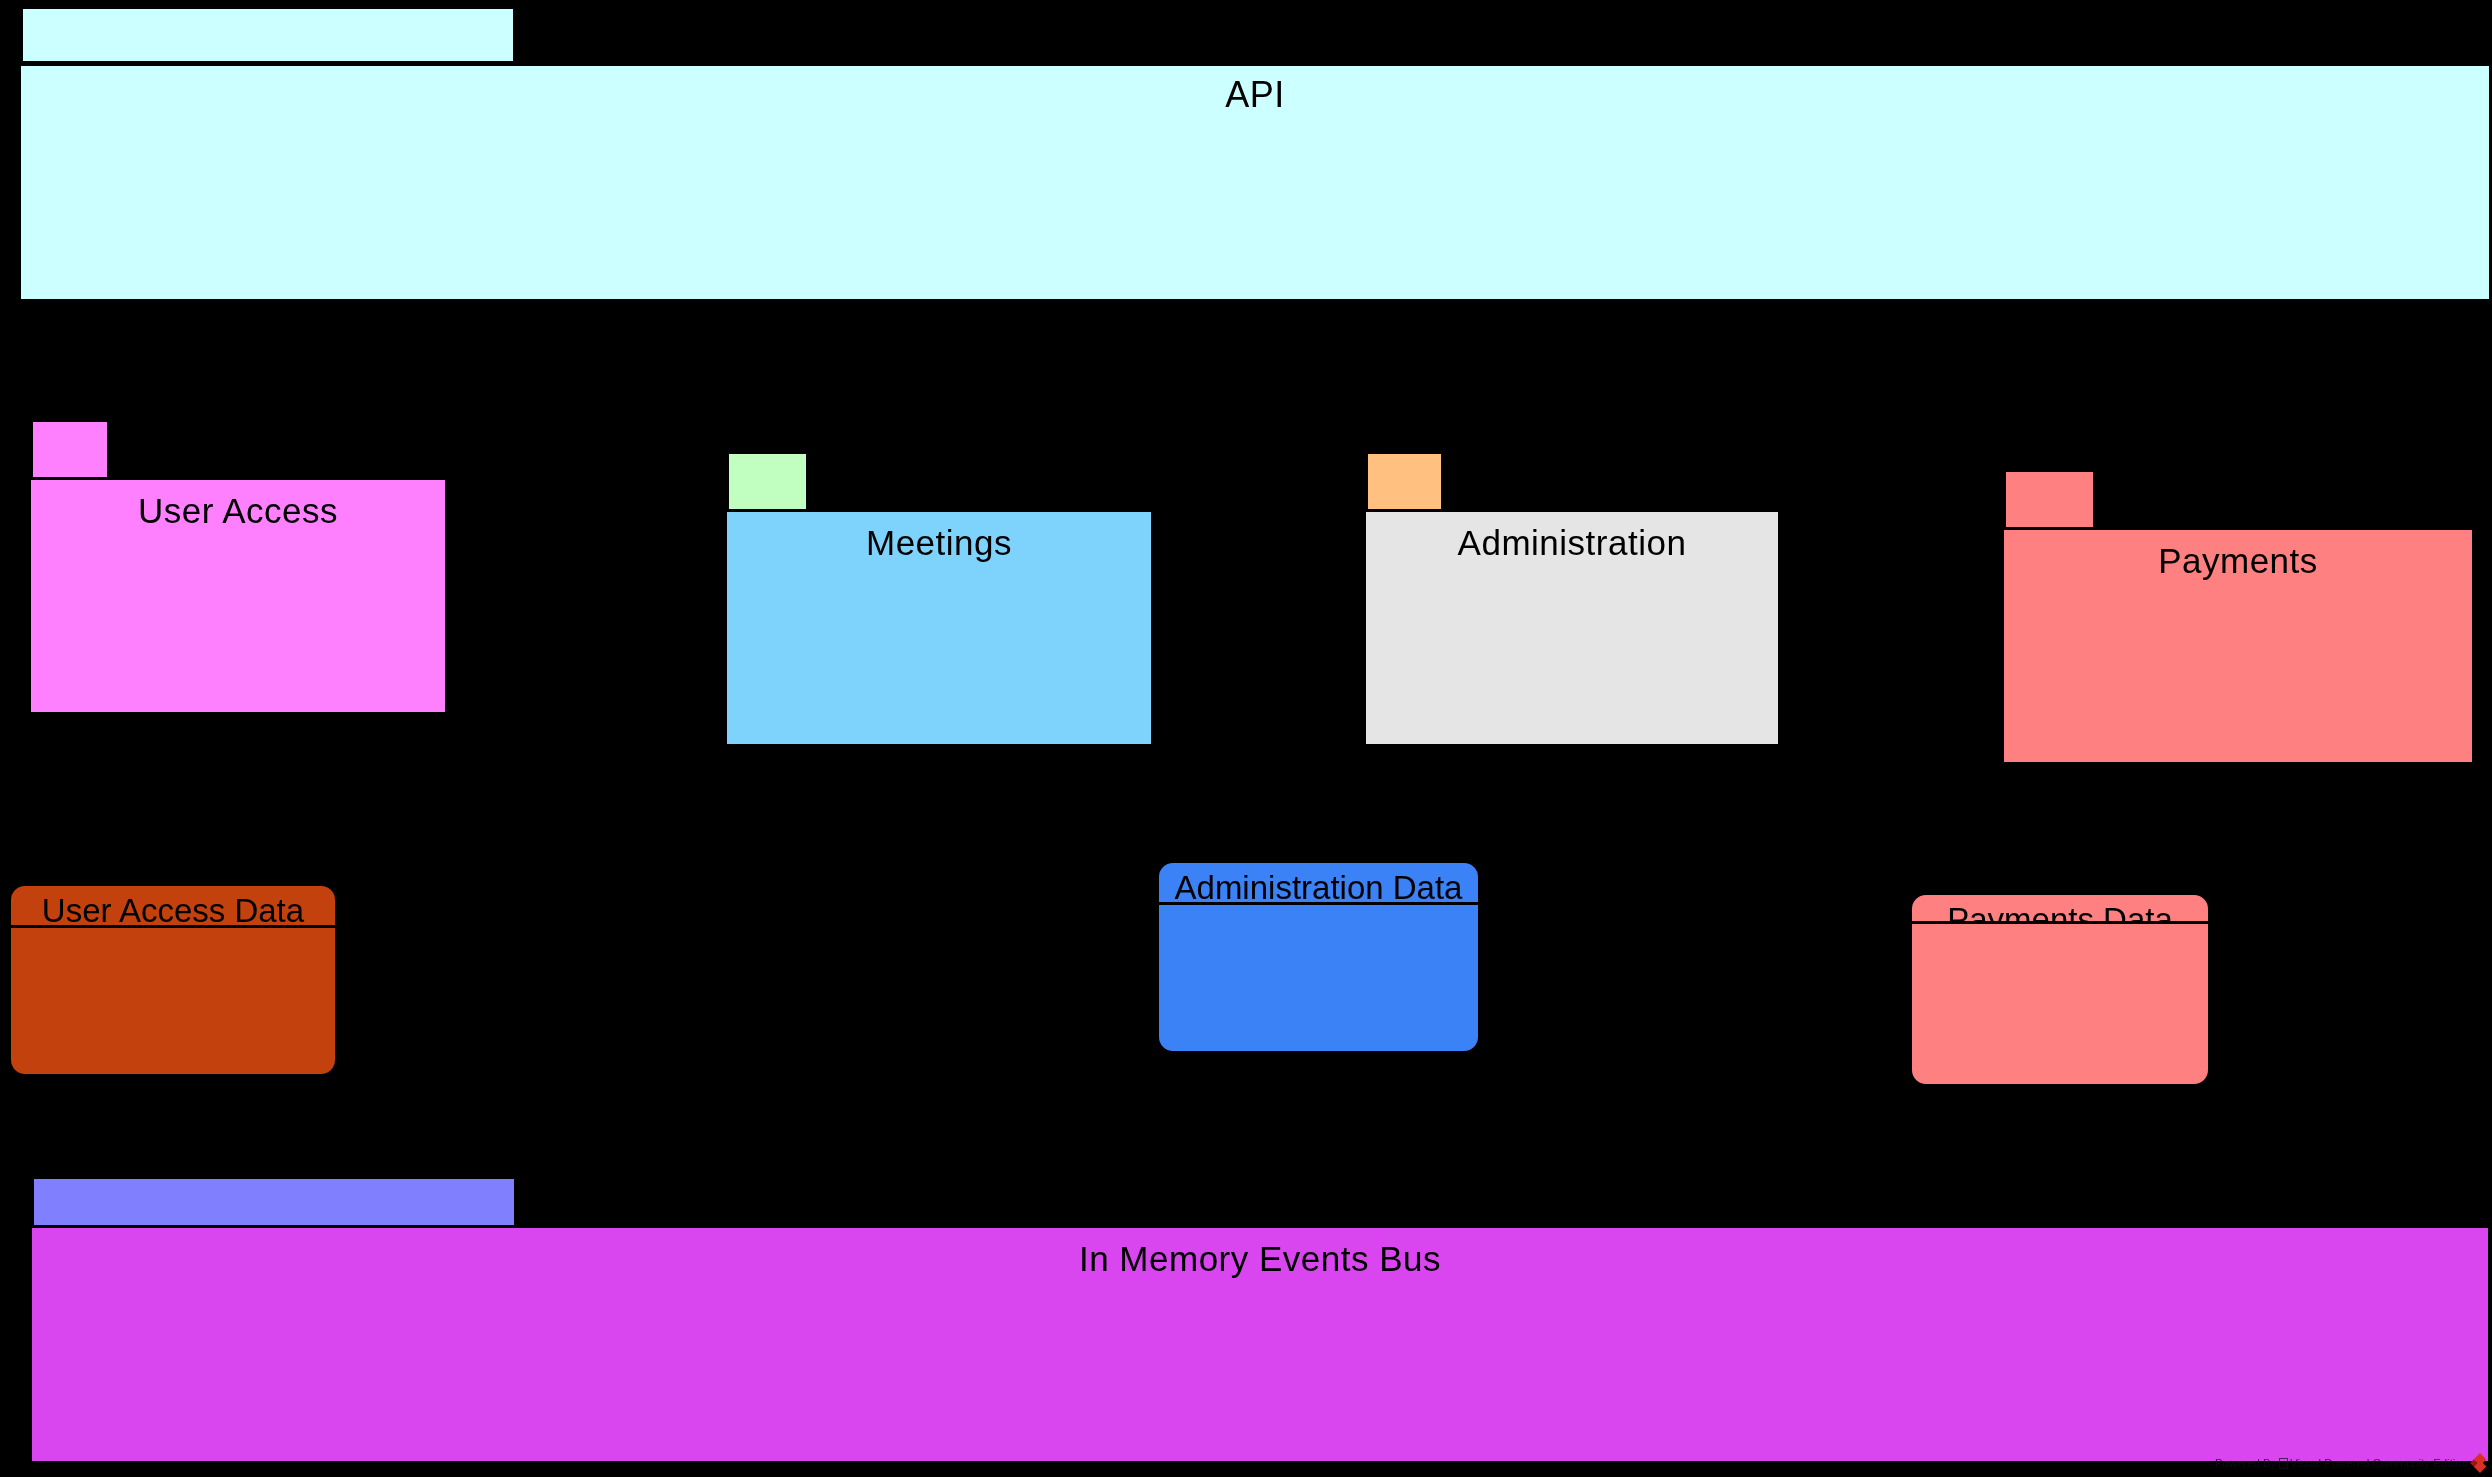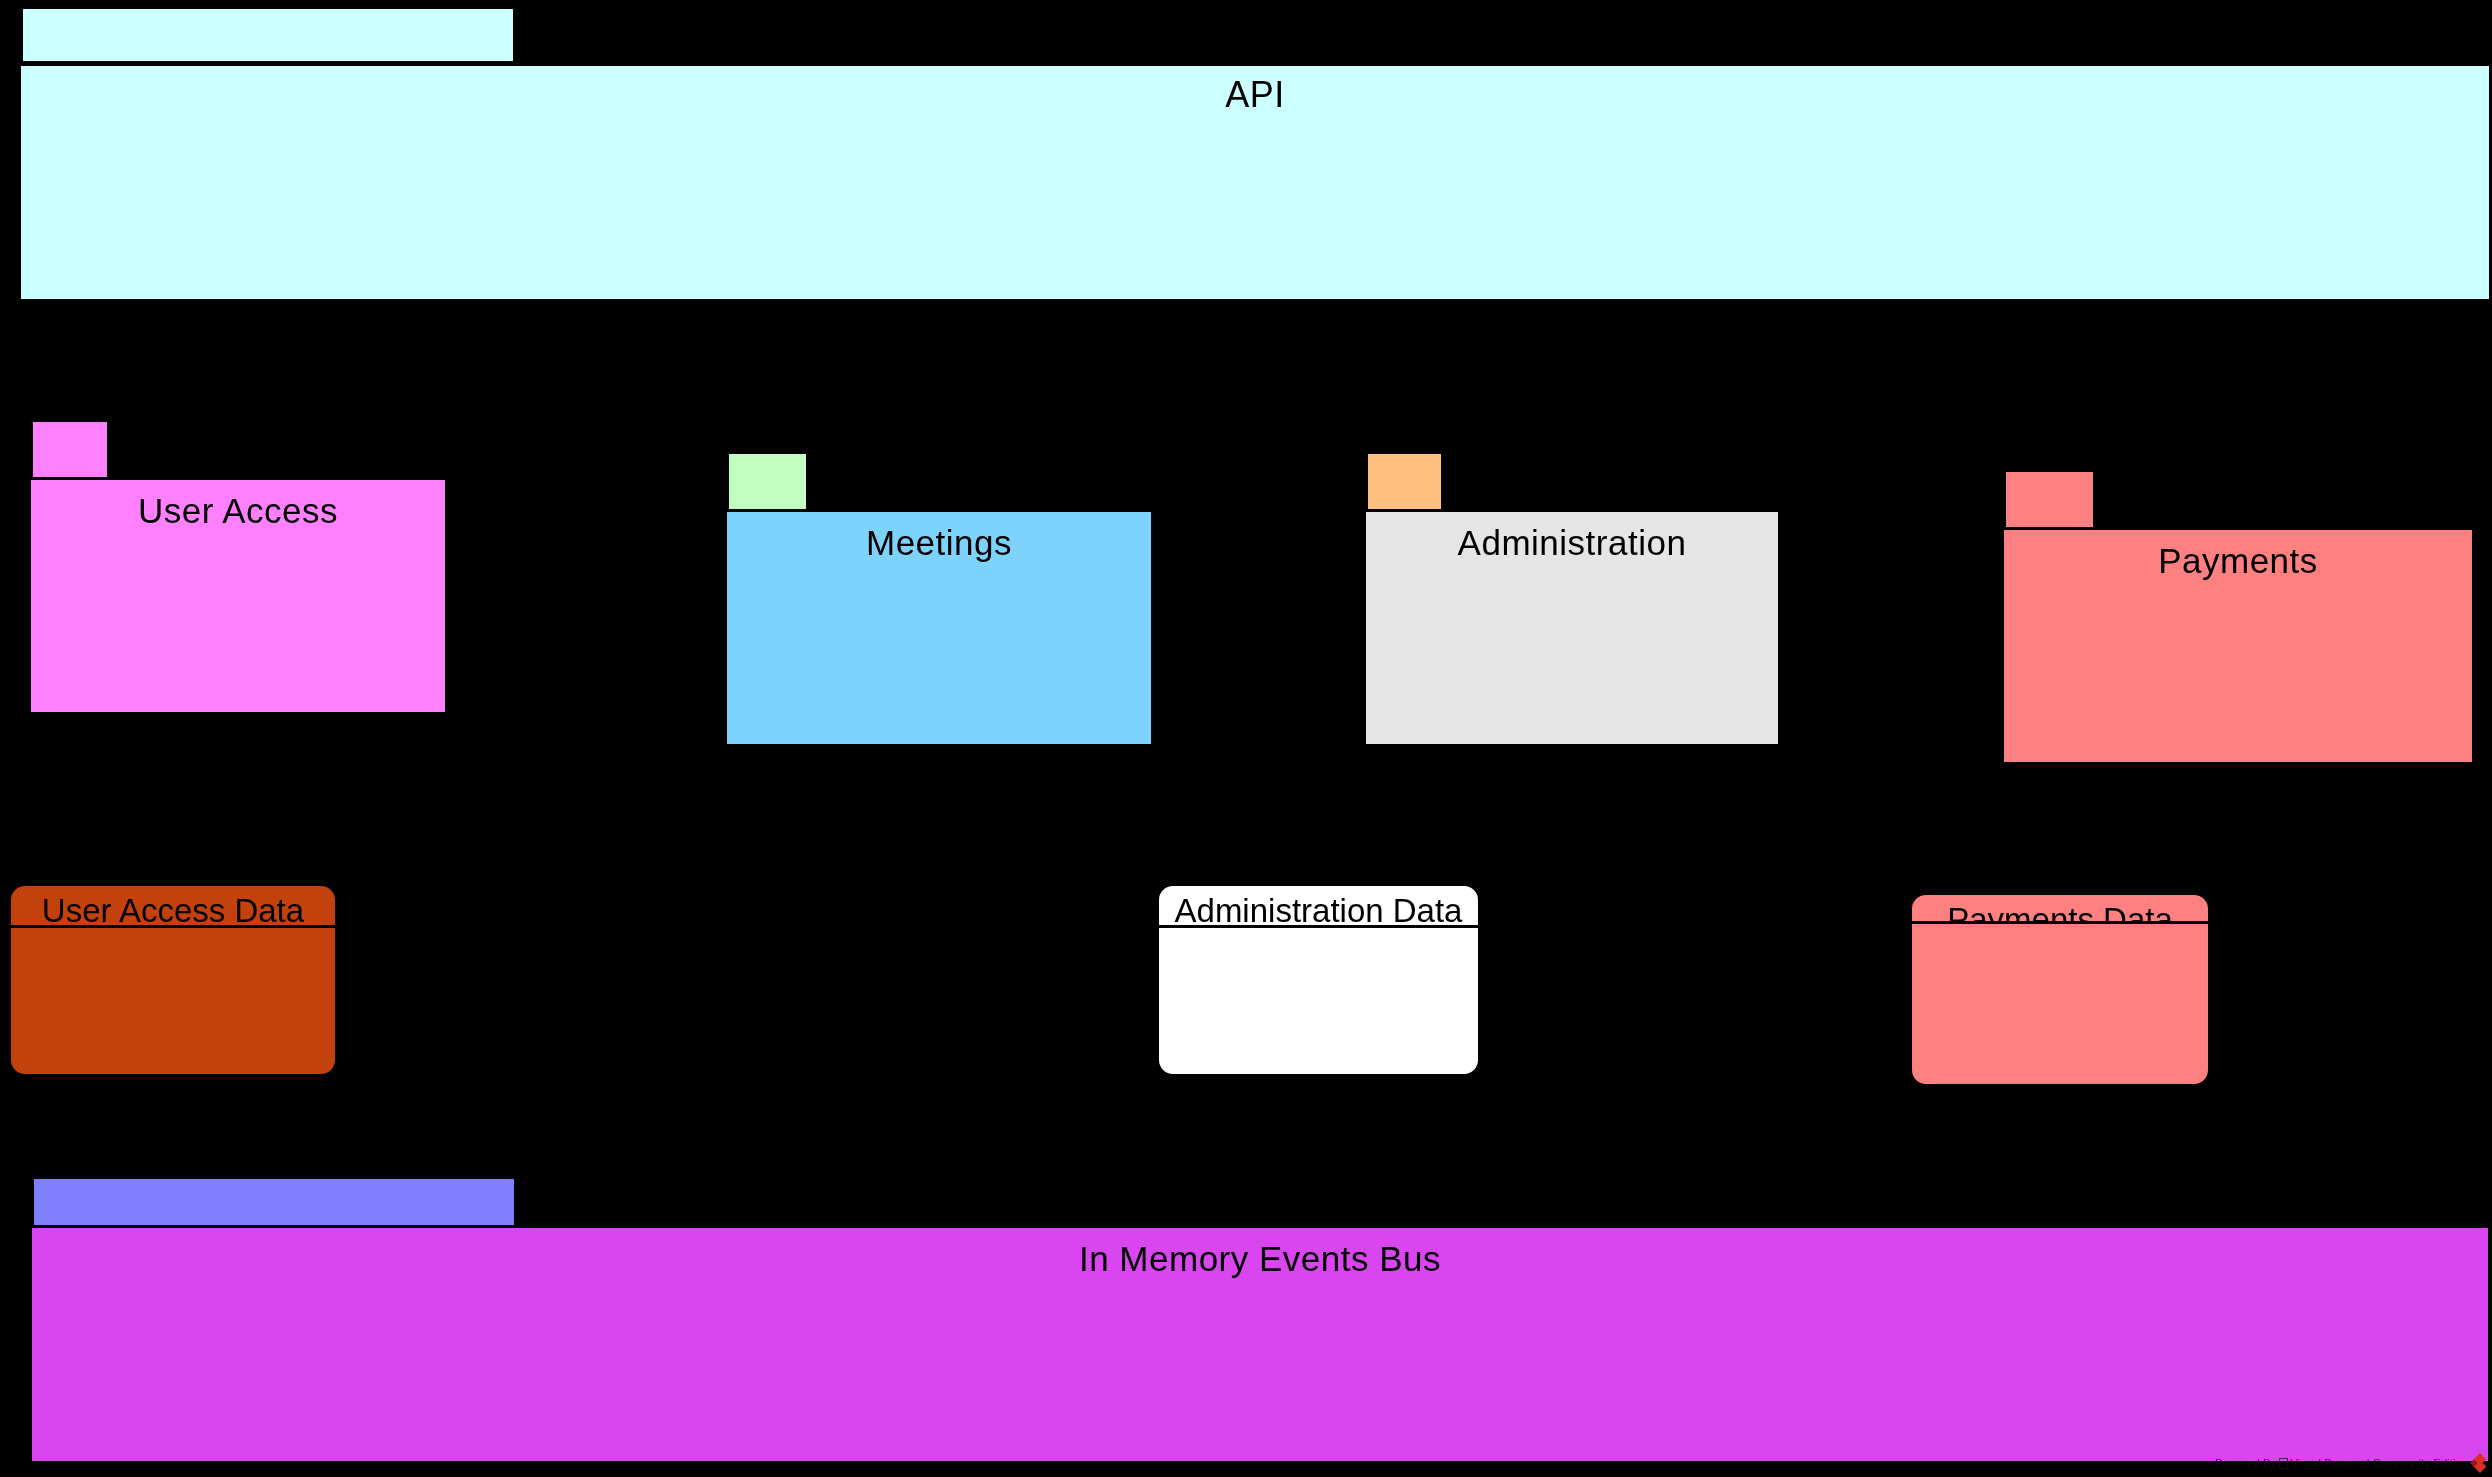--- a/index.html
+++ b/index.html
@@ -115,21 +115,21 @@
     <span class="pkg-label">Payments</span>
   </div>
 
   <div class="store" style="left: 9px; top: 884px; width: 328px; height: 192px; background-color: #c2410c;">
     <div class="store-header" style="height:42px;">
       <span>User Access Data</span>
     </div>
   </div>
 
 
-  <div class="store" style="left: 1157px; top: 884px; width: 323px; height: 192px; background-color: #ffffff;">
+  <div class="store" style="left: 1157px; top: 861px; width: 323px; height: 192px; background-color: #3b82f6;">
     <div class="store-header" style="height:42px;">
       <span>Administration Data</span>
     </div>
   </div>
 
   <div class="store" style="left: 1910px; top: 893px; width: 300px; height: 193px; background-color: rgb(255, 128, 128);">
     <div class="store-header" style="height:29px;">
       <span>Payments Data</span>
     </div>
   </div>

